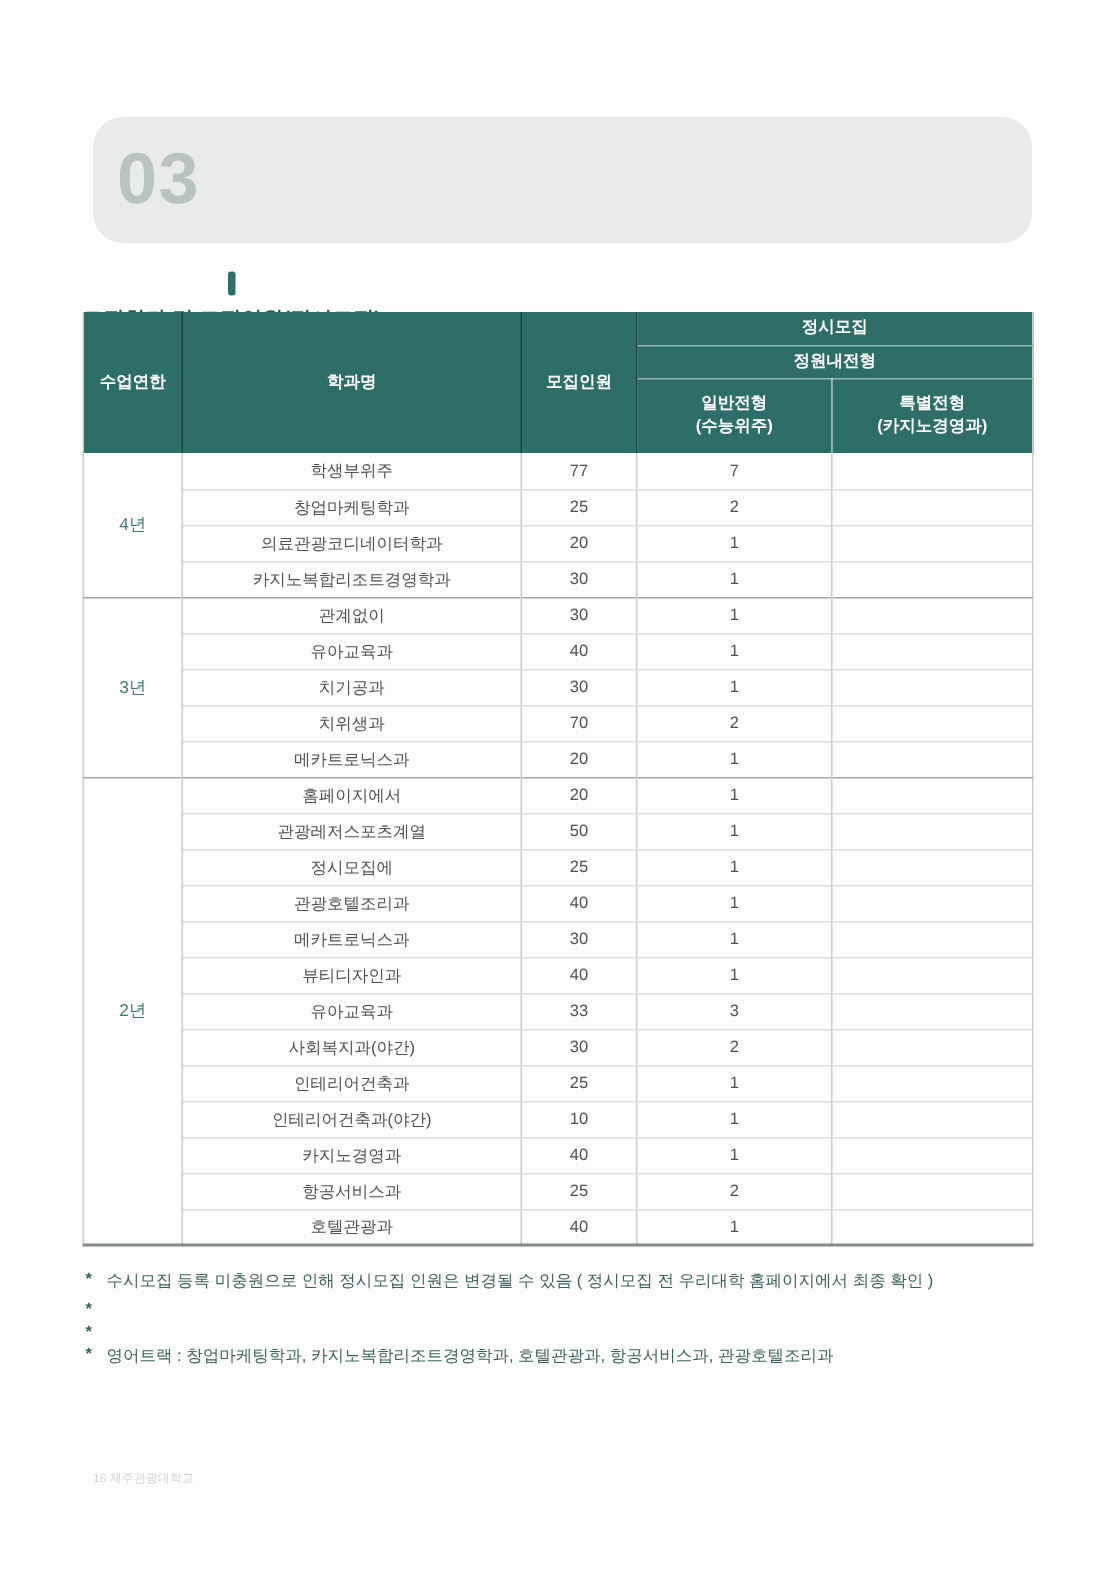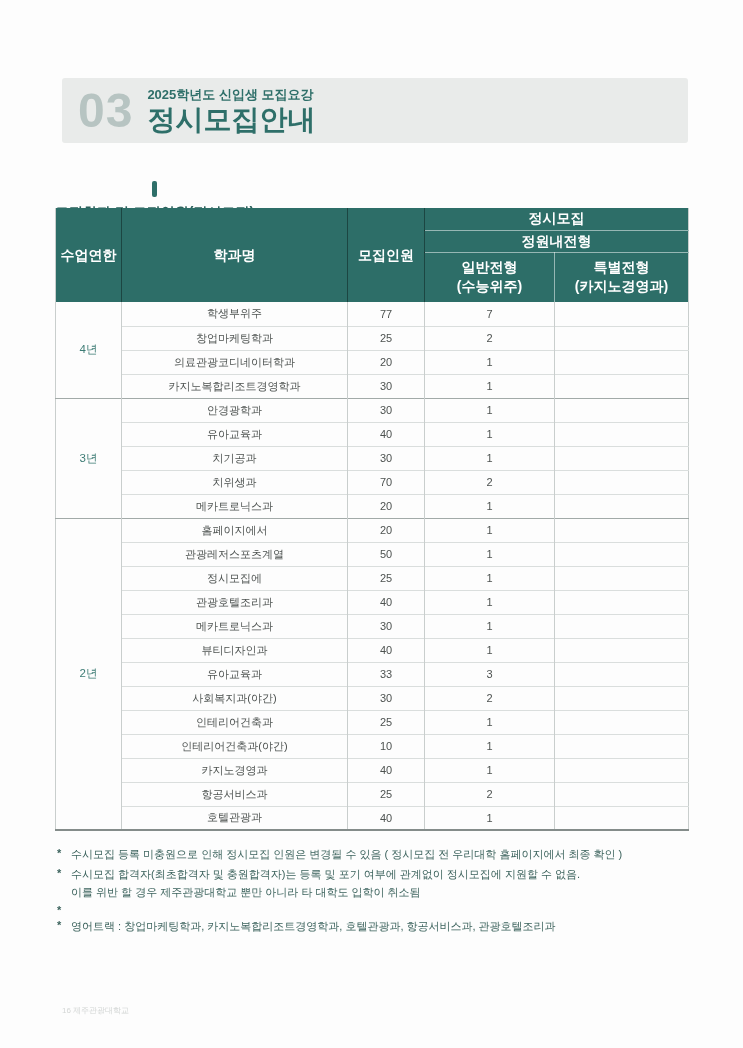--- a/index.html
+++ b/index.html
@@ -12,22 +12,22 @@
     --footer-color:#d3d6d5;
   }
   *{box-sizing:border-box;}
   html,body{margin:0;padding:0;background:#ffffff;}
   .page{
     position:relative;width:743px;height:1048px;background:#fdfdfd;
     font-family:"Liberation Sans",sans-serif;overflow:hidden;
   }
   
   .header-box{
-    position:absolute;left:62px;top:78px;width:626px;height:65px;
-    background:var(--header-box-bg);border-radius:3px;
+    position:absolute;left:62px;top:78px;width:626px;height:84px;
+    background:var(--header-box-bg);border-radius:20px;
     display:flex;align-items:center;
   }
   .header-number{
     font-size:48px;font-weight:700;color:var(--number-color);
     margin-left:16px;line-height:1;letter-spacing:1px;
   }
   .header-titles{margin-left:14px;}
   .header-subtitle{font-size:13px;font-weight:700;color:var(--teal);}
   .header-title{font-size:28px;font-weight:700;color:var(--teal);line-height:1.08;margin-top:1px;}
   
@@ -40,54 +40,50 @@
   .admission-table{
     position:absolute;left:55px;top:208px;width:633px;
     border-collapse:collapse;table-layout:fixed;
     border-left:1px solid #c9cecd;border-right:1px solid #c9cecd;
     border-bottom:2px solid #848c8a;
   }
   .admission-table thead tr:nth-child(1){height:22px;}
   .admission-table thead tr:nth-child(2){height:22px;}
   .admission-table thead tr:nth-child(3){height:50px;}
   .admission-table th{
-    background:var(--teal-dark);color:#fff;font-size:14px;font-weight:600;
+    background:var(--teal-dark);color:#fff;font-size:11px;font-weight:600;
     text-align:center;vertical-align:middle;padding:0;line-height:1.35;
   }
   th.v-dark{border-right:1px solid rgba(15,38,35,.55);}
   th.h-light{border-bottom:1px solid rgba(255,255,255,.5);}
   th.v-light{border-right:1px solid rgba(255,255,255,.5);}
   .admission-table td{
     height:24px;font-size:11px;color:var(--body-text);text-align:center;
     border-right:1px solid #c9cecd;border-top:1px solid #dadedd;
     background:#fdfdfd;padding:0 4px;
   }
   .admission-table td:last-child{border-right:none;}
   .admission-table tbody tr:first-child td{border-top:none;}
   .admission-table tr.group-start td{border-top:1px solid #a2aaa8;}
   td.duration-cell{color:#3c7b74;font-size:11.5px;}
   
   .footnotes{position:absolute;left:57px;top:846px;width:632px;}
   .footnote-item{display:flex;margin-bottom:2px;}
   .fn-marker{width:14px;flex:none;font-size:11px;color:var(--footnote-color);font-weight:700;padding-top:1px;}
   .fn-text{font-size:11px;color:var(--footnote-color);line-height:1.62;font-weight:500;}
   
-  .page-footer{position:absolute;left:62px;top:1005px;font-size:8px;color:var(--footer-color);}
+  .page-footer{position:absolute;left:62px;top:980px;font-size:8px;color:var(--footer-color);}
 </style>
 </head>
 <body>
 
 <div class="page">
 
   <div class="header-box">
     <div class="header-number">03</div>
-    <div class="header-titles">
-      <div class="header-subtitle">2025학년도 신입생 모집요강</div>
-      <div class="header-title">정시모집안내</div>
-    </div>
   </div>
 
   <div class="section-heading">
     <span class="bar"></span>
     <span>모집학과 및 모집인원(정시모집)</span>
   </div>
 
   <table class="admission-table">
     <colgroup>
       <col style="width:66px">
@@ -138,21 +134,21 @@
           <td></td>
         </tr>
         <tr>
           <td>카지노복합리조트경영학과</td>
           <td>30</td>
           <td>1</td>
           <td></td>
         </tr>
         <tr class="group-start">
           <td rowspan="5" class="duration-cell">3년</td>
-          <td>안경광학과</td>
+          <td>관계없이</td>
           <td>30</td>
           <td>1</td>
           <td></td>
         </tr>
         <tr>
           <td>유아교육과</td>
           <td>40</td>
           <td>1</td>
           <td></td>
         </tr>
@@ -258,24 +254,20 @@
 
   <div class="footnotes">
       <div class="footnote-item">
         <span class="fn-marker">*</span>
         <div class="fn-text">
           <div>수시모집 등록 미충원으로 인해 정시모집 인원은 변경될 수 있음 ( 정시모집 전 우리대학 홈페이지에서 최종 확인 )</div>
         </div>
       </div>
       <div class="footnote-item">
         <span class="fn-marker">*</span>
-        <div class="fn-text">
-          <div>수시모집 합격자(최초합격자 및 충원합격자)는 등록 및 포기 여부에 관계없이 정시모집에 지원할 수 없음.</div>
-          <div>이를 위반 할 경우 제주관광대학교 뿐만 아니라 타 대학도 입학이 취소됨</div>
-        </div>
       </div>
       <div class="footnote-item">
         <span class="fn-marker">*</span>
       </div>
       <div class="footnote-item">
         <span class="fn-marker">*</span>
         <div class="fn-text">
           <div>영어트랙 : 창업마케팅학과, 카지노복합리조트경영학과, 호텔관광과, 항공서비스과, 관광호텔조리과</div>
         </div>
       </div>

